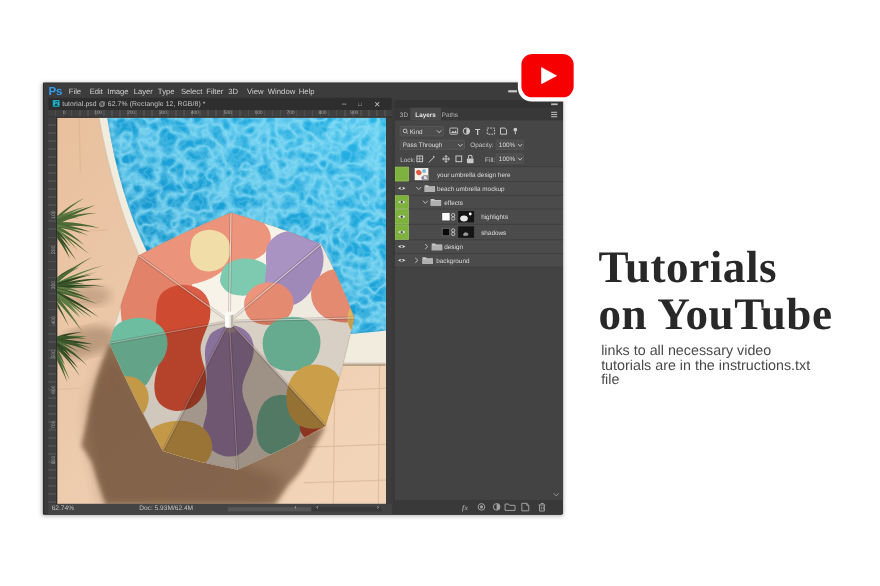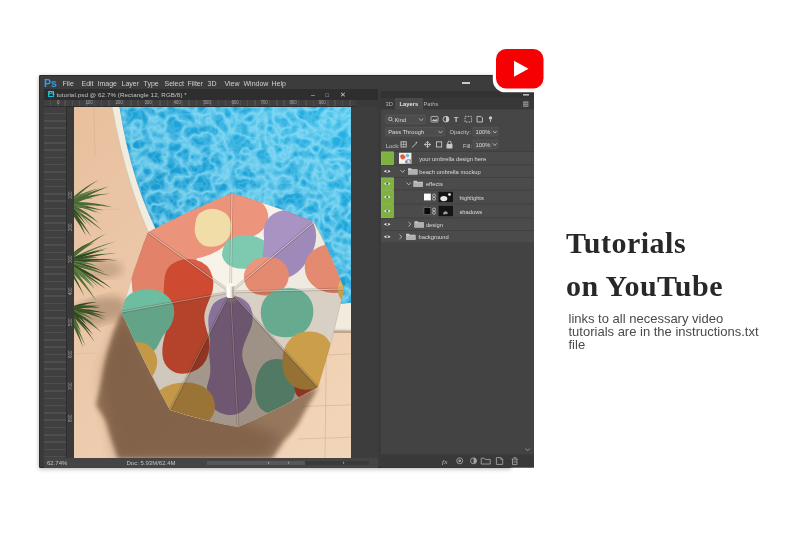--- a/index.html
+++ b/index.html
@@ -1,18 +1,18 @@
 <!DOCTYPE html>
 <html><head>
 <meta charset="utf-8">
 <style>
   html,body{margin:0;padding:0;}
   body{width:800px;height:533px;background:#ffffff;position:relative;overflow:hidden;
        font-family:"Liberation Sans", sans-serif;}
-  .abs{position:absolute;padding-left:22px;}
+  .abs{position:absolute;}
   #win{left:39px;top:74.5px;width:472px;height:393px;background:#3a3a3a;
        border:1px solid #2b2b2b;box-sizing:border-box;
        box-shadow:0 1px 4px rgba(0,0,0,.30);border-radius:1px;}
   #menubar{left:0;top:0;width:470px;height:16px;background:#3c3c3c;}
   .mi{position:absolute;top:4.5px;font-size:7px;color:#d0d0d0;}
   #pslogo{position:absolute;left:4px;top:1.5px;font-size:10.5px;font-weight:bold;color:#2e9df2;}
   #winmin{position:absolute;left:422px;top:6px;width:8px;height:2px;background:#c9c9c9;}
   #doctitle{left:3.5px;top:13.5px;width:312px;height:10.5px;background:#2e2e2e;}
   #doctitle .txt{position:absolute;left:13px;top:2.2px;font-size:6.2px;color:#c6c6c6;white-space:nowrap;letter-spacing:0.1px;}
   #docicon{position:absolute;left:4px;top:2.2px;width:6px;height:6px;background:#0c3a44;border:1px solid #17b9cf;box-sizing:border-box;}
@@ -23,21 +23,21 @@
   #ruler-left{left:3.5px;top:31px;width:8px;height:351.5px;background:#404040;border-right:1px solid #2d2d2d;box-sizing:border-box;
      background-image:repeating-linear-gradient(180deg,#404040 0 5.8px,#4e4e4e 5.8px 7.3px);}
   .rnum{position:absolute;top:0.5px;font-size:4.6px;color:#a0a0a0;letter-spacing:-0.2px;}
   #canvas{left:11.5px;top:31px;width:299px;height:351.5px;}
   #vsb{left:310.5px;top:31px;width:5px;height:351.5px;background:#3d3d3d;}
   #statusbar{left:3.5px;top:382.5px;width:312px;height:9.5px;background:#444444;}
   #statusbar .s{position:absolute;top:2px;font-size:6px;color:#c4c4c4;white-space:nowrap;}
   #panel{left:319px;top:15.5px;width:153px;height:376.5px;}
   #yt{left:466.5px;top:41.5px;}
   #headline{left:544px;top:221px;font-family:"Liberation Serif",serif;font-weight:bold;
-            font-size:30px;line-height:43px;color:#282828;letter-spacing:0.5px;}
+            font-size:41px;line-height:43px;color:#282828;letter-spacing:0.5px;}
   #sub{left:546.5px;top:311.6px;font-size:13px;line-height:13.2px;color:#4a4a4a;width:200px;}
 </style>
 </head>
 <body>
   <div id="win" class="abs">
     <div id="menubar" class="abs">
       <span id="pslogo">Ps</span>
       <span class="mi" style="left:22.5px;">File</span>
       <span class="mi" style="left:41.5px;">Edit</span>
       <span class="mi" style="left:57.5px;">Image</span>

